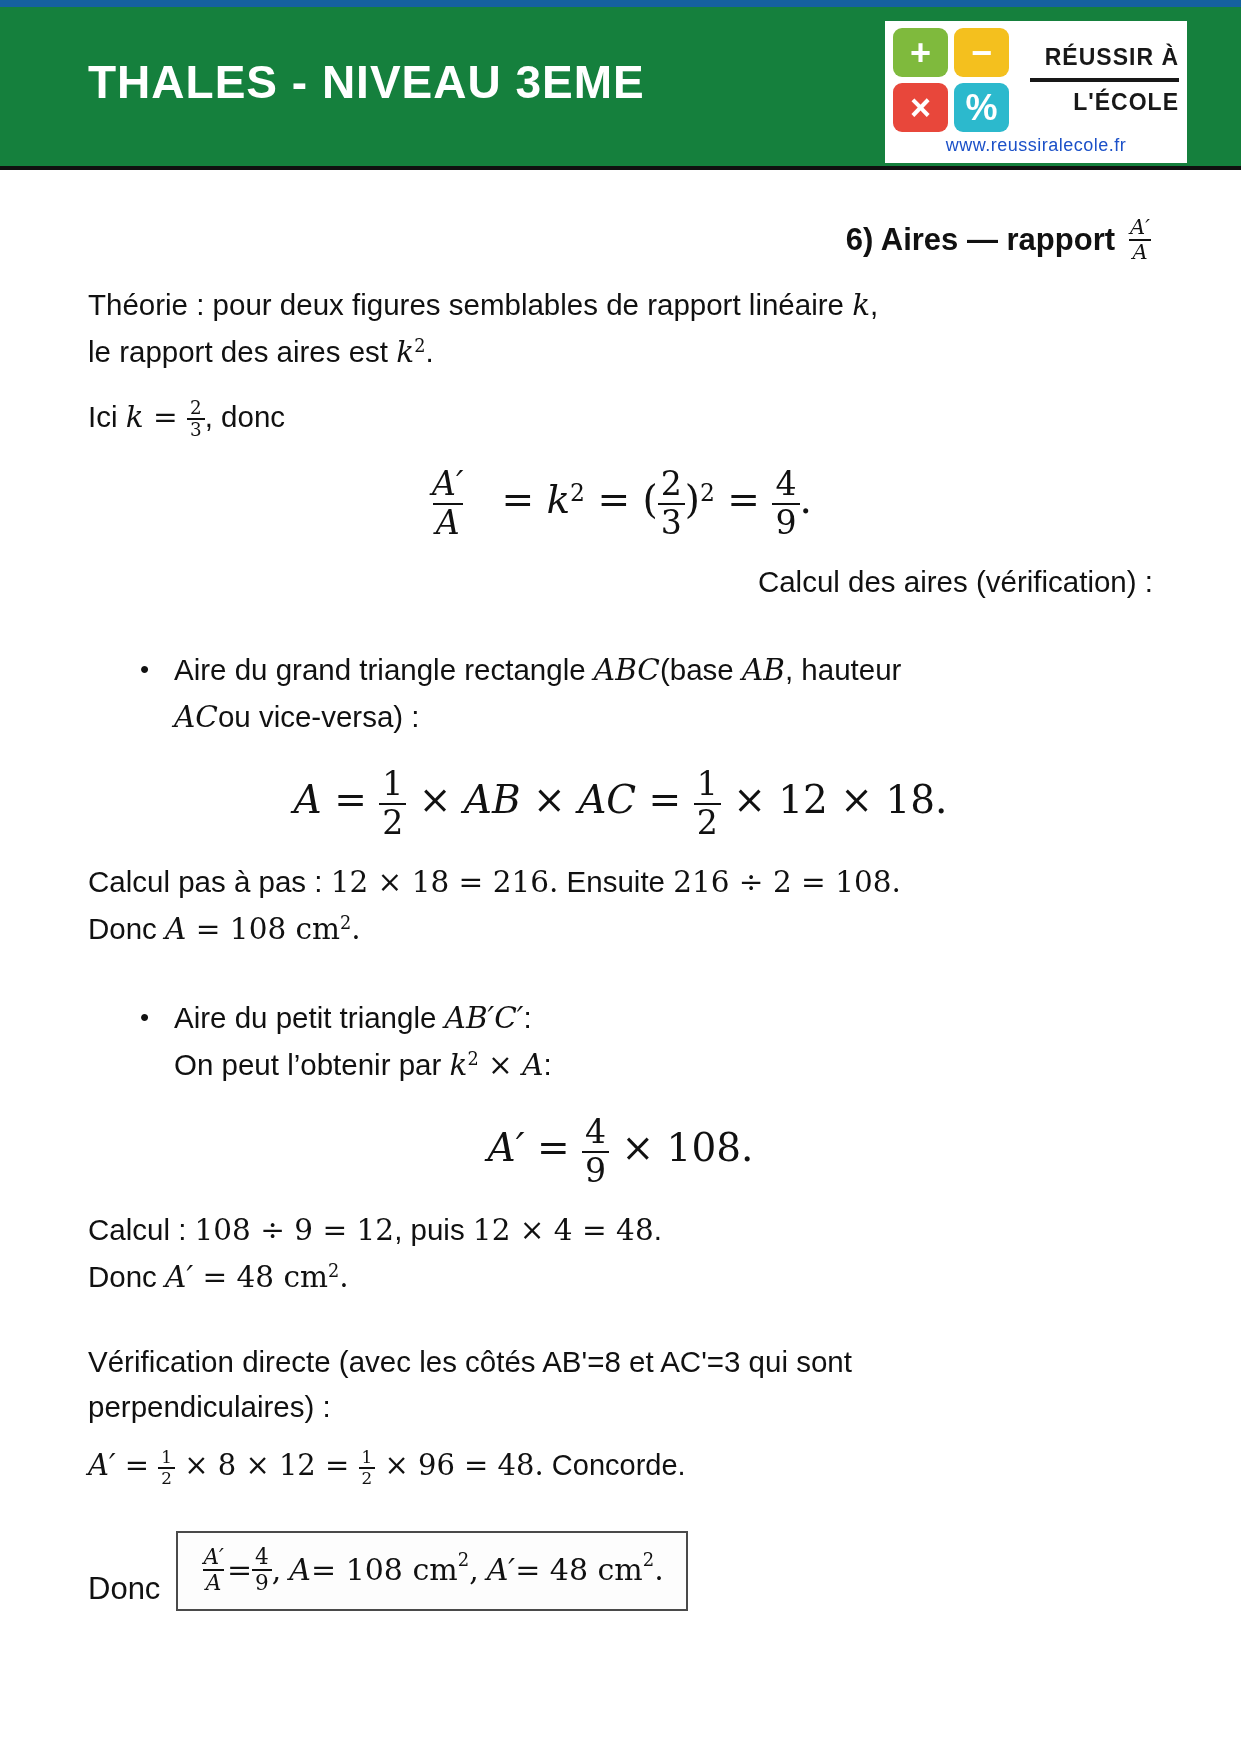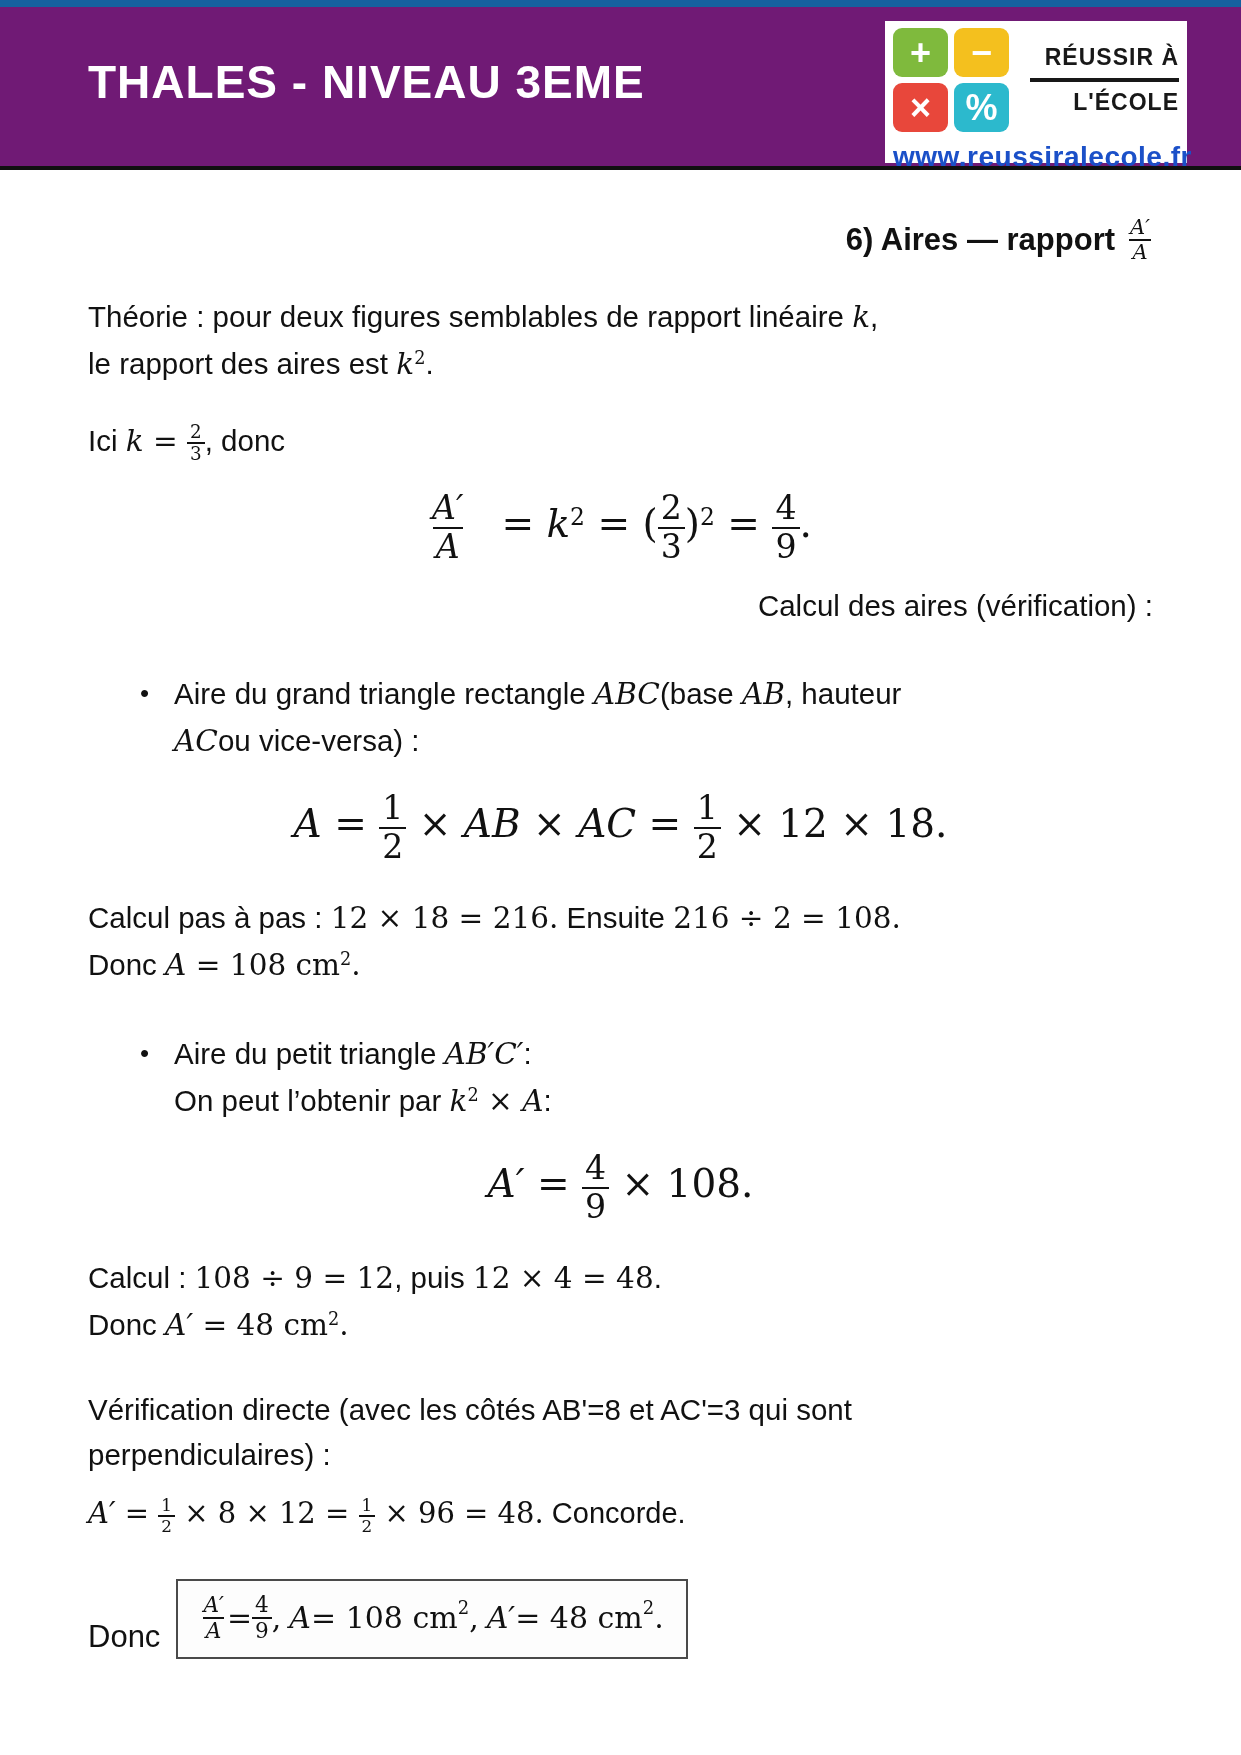--- a/index.html
+++ b/index.html
@@ -36,43 +36,43 @@
   .logo-text {
     flex:1; display:flex; flex-direction:column;
     align-items:flex-end; justify-content:center;
   }
   .logo-line1, .logo-line2 {
     font-size:23px; font-weight:bold; color:#181818; letter-spacing:1px;
     font-family:"Liberation Sans", sans-serif; white-space:nowrap;
   }
   .logo-divider { width:92%; height:4px; background:#181818; margin:7px 0; }
   .logo-url {
-    width:100%; text-align:center; font-size:28px; font-weight:bold;
-    margin-top:9px; letter-spacing:0.5px; white-space:nowrap;
+    width:100%; text-align:center; font-size:18px; font-weight:normal;
+    margin-top:3px; letter-spacing:0.5px; white-space:nowrap;
   }
   
   .content { padding:0 88px; }
   .math { font-family:"DejaVu Serif", serif; }
   .it { font-style:italic; }
   .sup { font-size:0.6em; position:relative; top:-0.55em; }
   .frac {
     display:inline-flex; flex-direction:column; align-items:center;
     text-align:center; vertical-align:middle; line-height:1.1;
     font-family:"DejaVu Serif", serif;
   }
   .frac .den { border-top:2px solid #111; }
   .frac .num, .frac .den { padding:0 3px; }
   .frac-sm { font-size:0.62em; }
   .frac-disp { font-size:0.85em; }
   .h2row {
     margin-top:46px; font-size:31px; font-weight:bold; color:#111;
     display:flex; align-items:center; gap:12px;justify-content:flex-end;
   }
   .h2row .frac { font-weight:normal; font-style:italic; font-size:21px; }
-  .para { font-size:29.5px; line-height:1.55; margin-top:30px; }
+  .para { font-size:29.5px; line-height:1.55; margin-top:18px; }
   .disp {
     text-align:center; font-size:39px; margin-top:26px;
     font-family:"DejaVu Serif", serif;
   }
   .disp .gap { display:inline-block; width:10px; }
   .bullet { display:flex; margin-top:42px; }
   .bullet-marker {
     width:34px; margin-left:52px; font-size:26px; line-height:1.75;
     flex:0 0 auto;
   }
@@ -84,21 +84,21 @@
   .result-box {
     border:2px solid #4a4a4a; background:#fdfdfd;
     padding:12px 22px 14px 22px; font-size:30px;
     font-family:"DejaVu Serif", serif; display:flex; align-items:center;
   }
   .result-box .frac { font-size:0.72em; }
 </style>
 </head>
 <body>
 
-<div class="header" style="background: #701a75;">
+<div class="header" style="background: #15803d;">
   <div class="header-title">THALES - NIVEAU 3EME</div>
 
   <div class="logo">
     <div class="logo-ops">
       <div class="op" id="op-plus" style="background: rgb(127, 186, 61);">+</div>
       <div class="op" id="op-minus" style="background: rgb(244, 192, 30);">−</div>
       <div class="op" id="op-times" style="background: rgb(232, 71, 59);">×</div>
       <div class="op" id="op-divide" style="background: rgb(44, 185, 205);">%</div>
     </div>
     <div class="logo-text">

